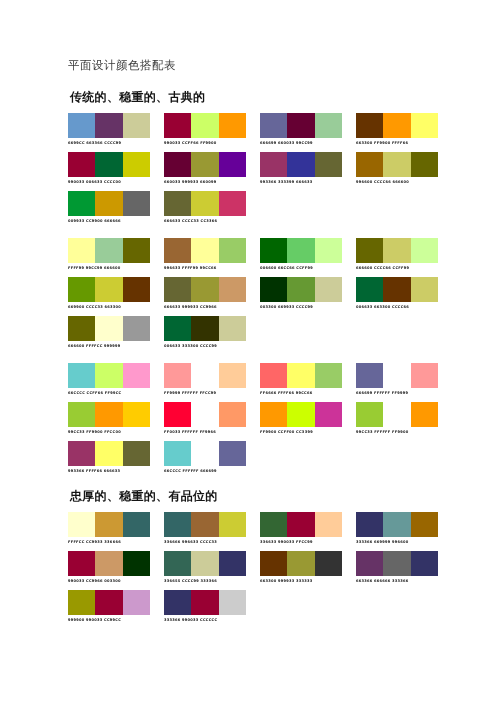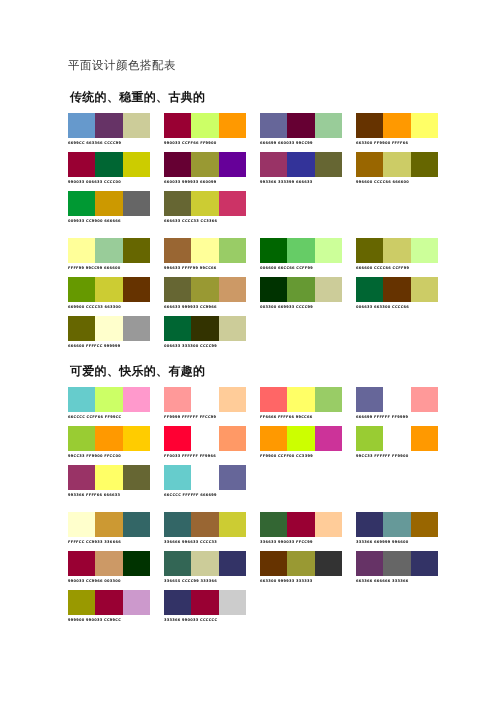--- a/index.html
+++ b/index.html
@@ -255,21 +255,20 @@
                   <div class="sw" style="background: rgb(0, 102, 51);"></div>
                   <div class="sw" style="background: rgb(51, 51, 0);"></div>
                   <div class="sw" style="background: rgb(204, 204, 153);"></div>
                 </div>
                 <div class="codes">006633 333300 CCCC99</div>
               </div>
             </div>
           </div>
         </div>
         <div class="section">
-          <div class="section-title">可爱的、快乐的、有趣的</div>
           <div class="palette-rows">
             <div class="palette-row">
               <div class="palette">
                 <div class="swatches">
                   <div class="sw" style="background: rgb(102, 204, 204);"></div>
                   <div class="sw" style="background: rgb(204, 255, 102);"></div>
                   <div class="sw" style="background: rgb(255, 153, 204);"></div>
                 </div>
                 <div class="codes">66CCCC CCFF66 FF99CC</div>
               </div>
@@ -346,20 +345,21 @@
                   <div class="sw" style="background: rgb(102, 204, 204);"></div>
                   <div class="sw" style="background: rgb(255, 255, 255); box-shadow: rgb(255, 255, 255) 0px 0px 0px 0px inset;"></div>
                   <div class="sw" style="background: rgb(102, 102, 153);"></div>
                 </div>
                 <div class="codes">66CCCC FFFFFF 666699</div>
               </div>
             </div>
           </div>
         </div>
         <div class="section">
+          <div class="section-title">忠厚的、稳重的、有品位的</div>
           <div class="palette-rows">
             <div class="palette-row">
               <div class="palette">
                 <div class="swatches">
                   <div class="sw" style="background: rgb(255, 255, 204);"></div>
                   <div class="sw" style="background: rgb(204, 153, 51);"></div>
                   <div class="sw" style="background: rgb(51, 102, 102);"></div>
                 </div>
                 <div class="codes">FFFFCC CC9933 336666</div>
               </div>

